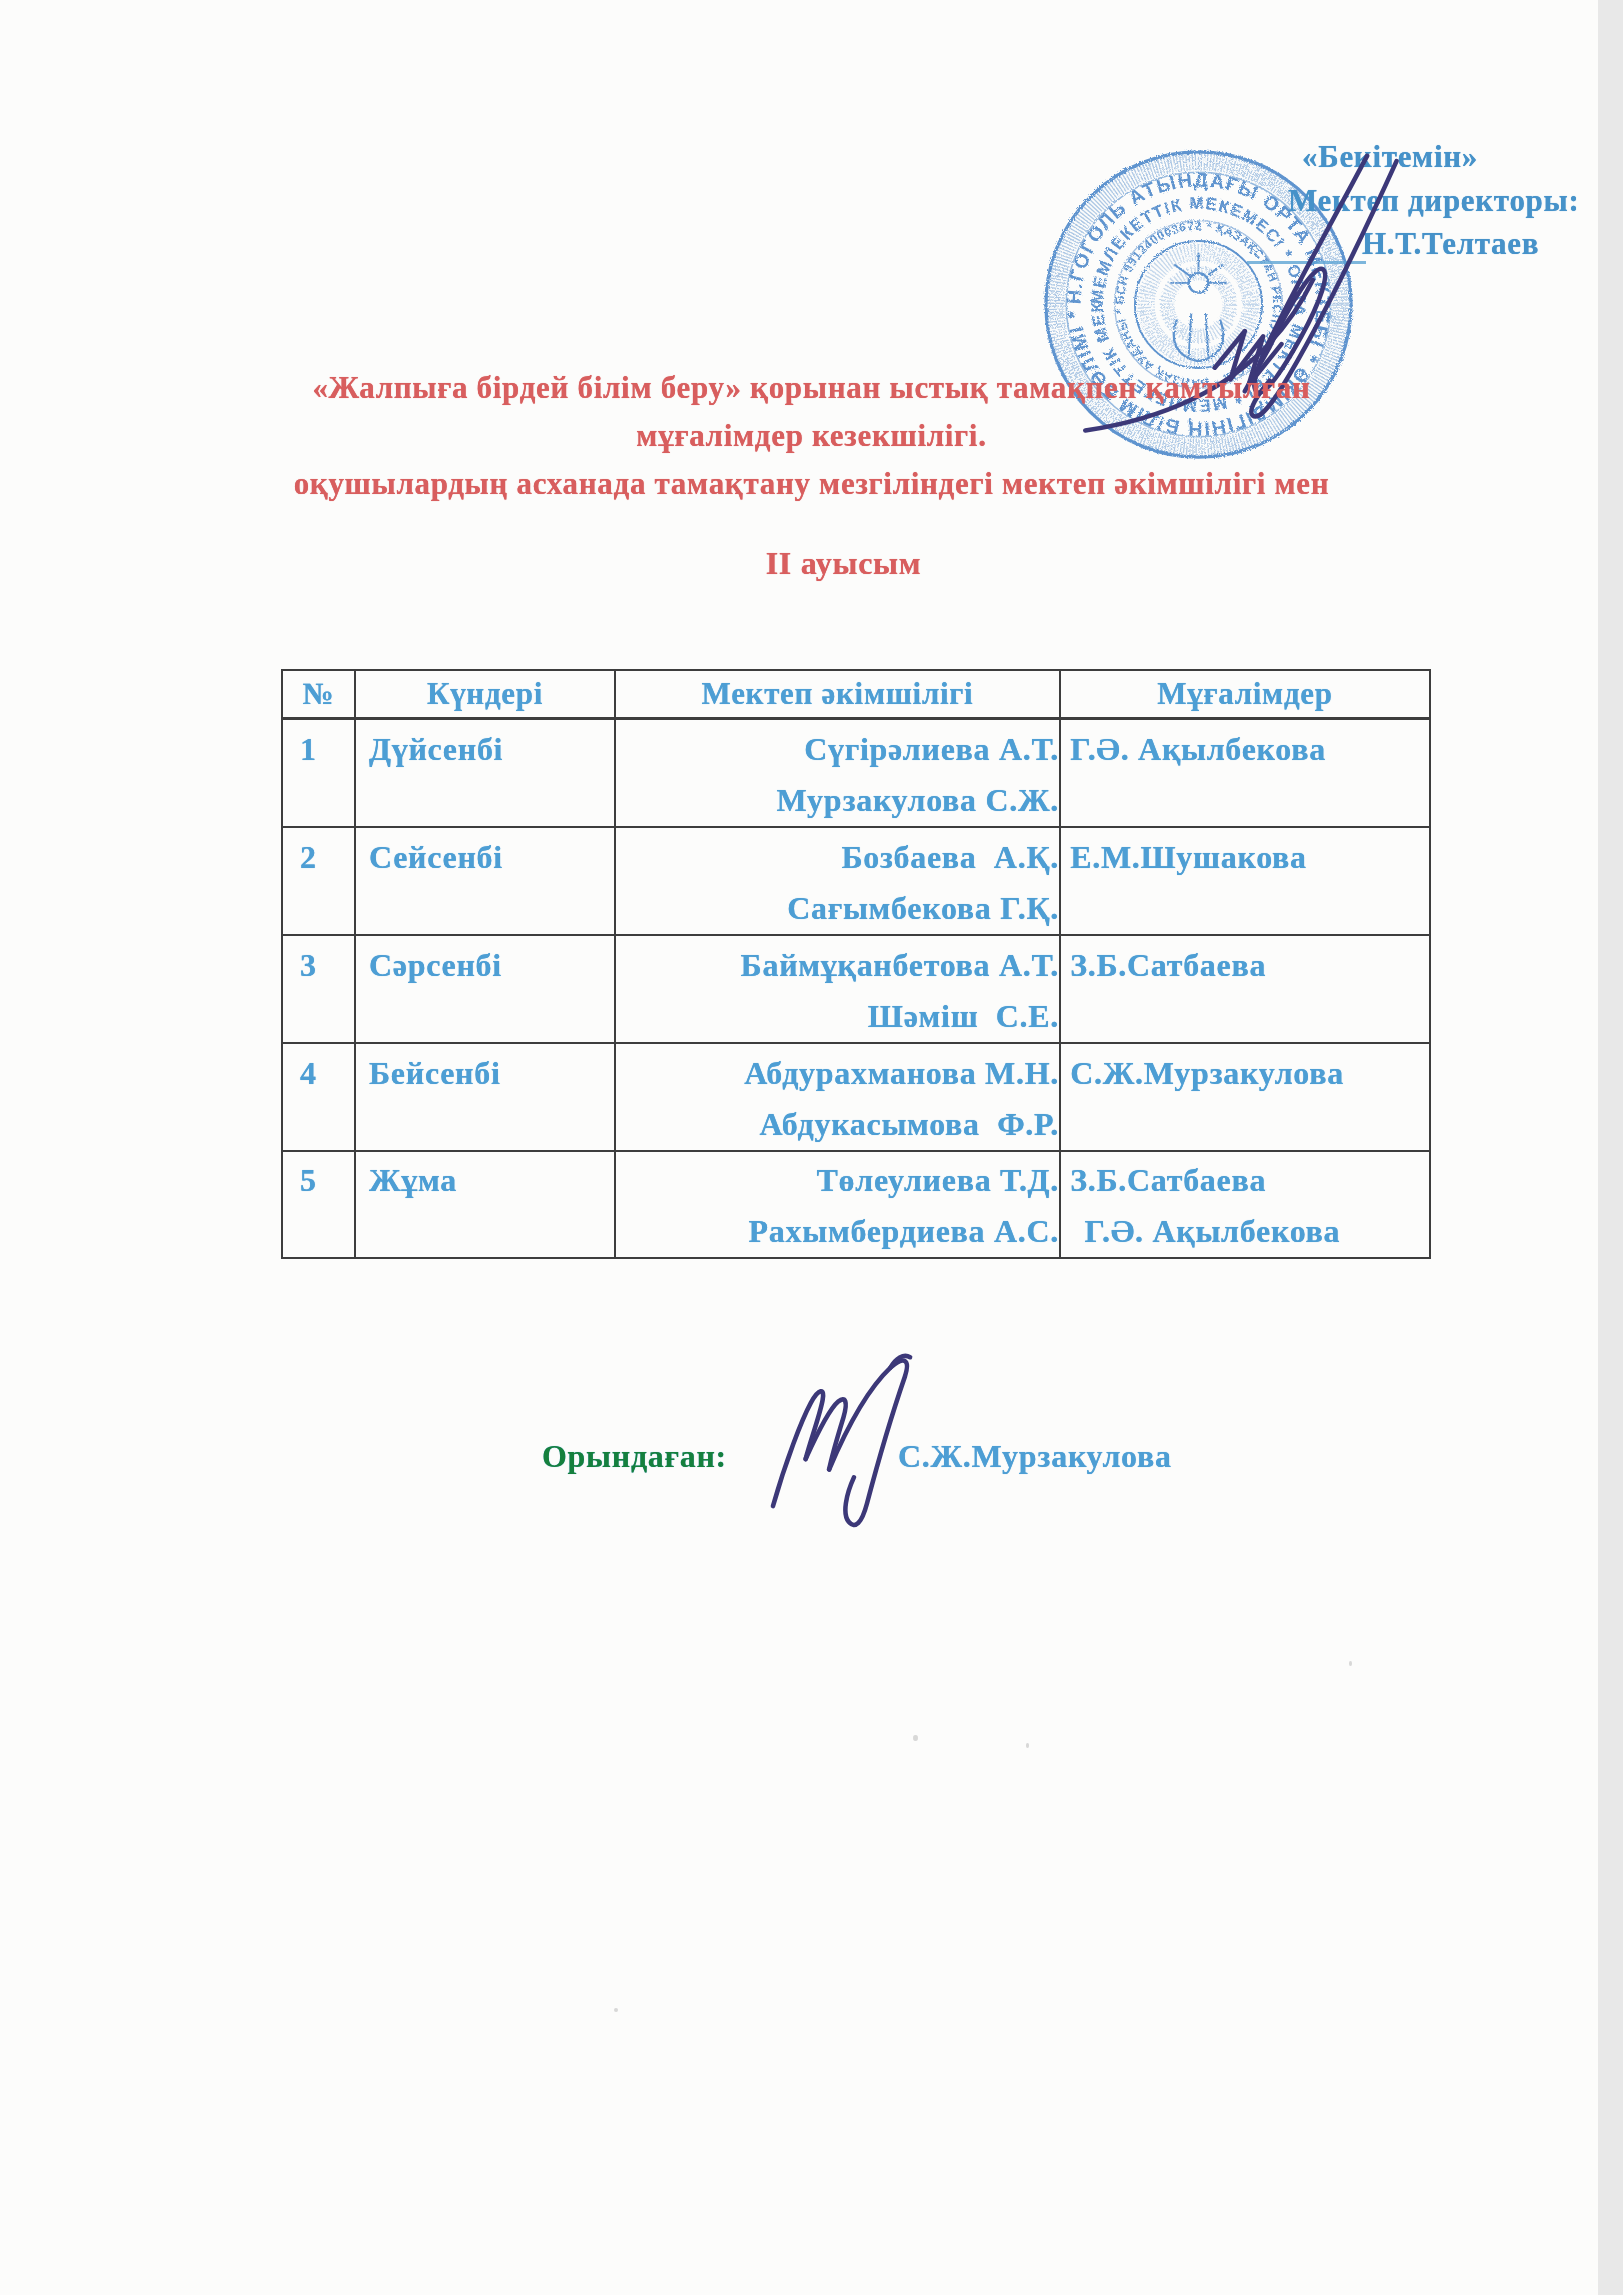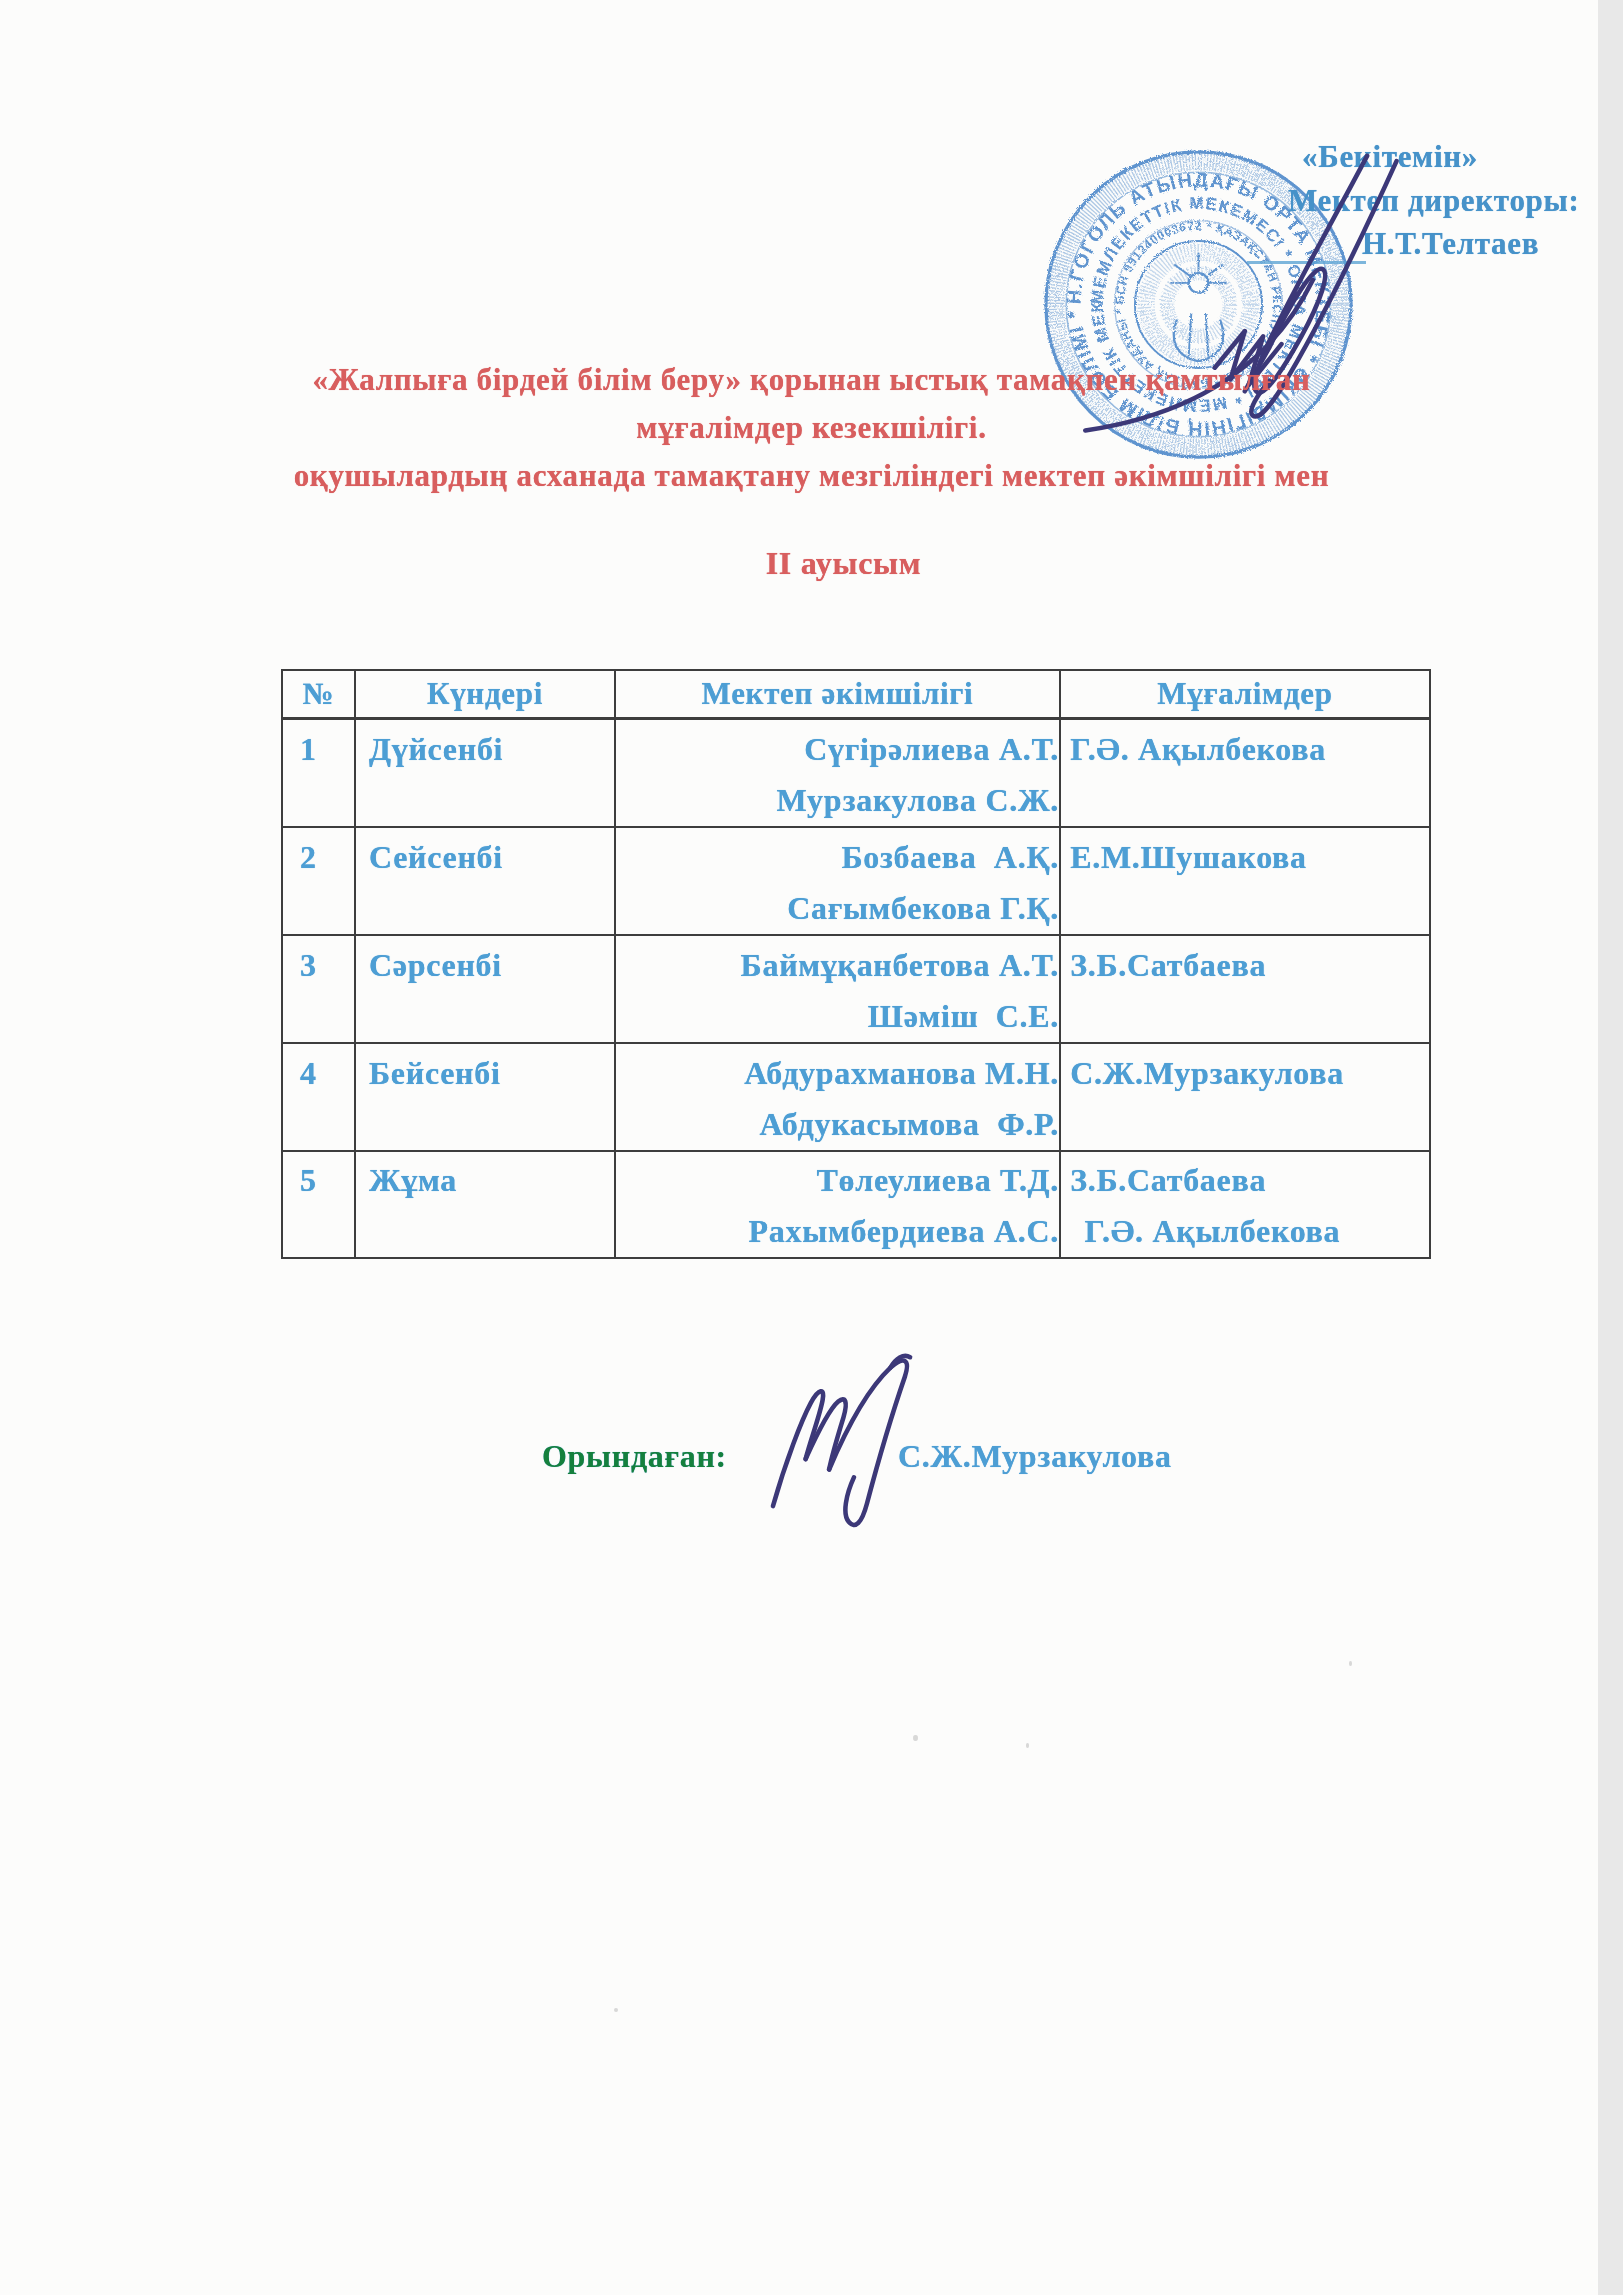--- a/index.html
+++ b/index.html
@@ -32,21 +32,21 @@
     position: absolute; left: 1247px; top: 261px;
     width: 119px; height: 0;
     border-bottom: 3.3px solid #5da4d4; opacity: .8;
   }
   
   .stamp-svg { position: absolute; left: 1042px; top: 148px; width: 313px; height: 313px; opacity: .92; }
   .sig-top-svg { position: absolute; left: 1021px; top: 131px; width: 432px; height: 340px; }
   .sig-bottom-svg { position: absolute; left: 739px; top: 1335px; width: 222px; height: 222px; }
   
   .doc-title {
-    position: absolute; left: 0; top: 356px; width: 1623px;
+    position: absolute; left: 0; top: 364px; width: 1623px;
     text-align: center; color: #d85e5e; font-size: 31px;
     line-height: 48px; letter-spacing: 0.7px;
     text-shadow: 0 0 0.7px #d85e5e;
   }
   .shift-label {
     position: absolute; left: 0; top: 545px; width: 1623px;
     text-align: center; color: #d85e5e; font-size: 32px;
     letter-spacing: 0.7px; text-shadow: 0 0 0.7px #d85e5e; margin-left: 32px;
   }
   

